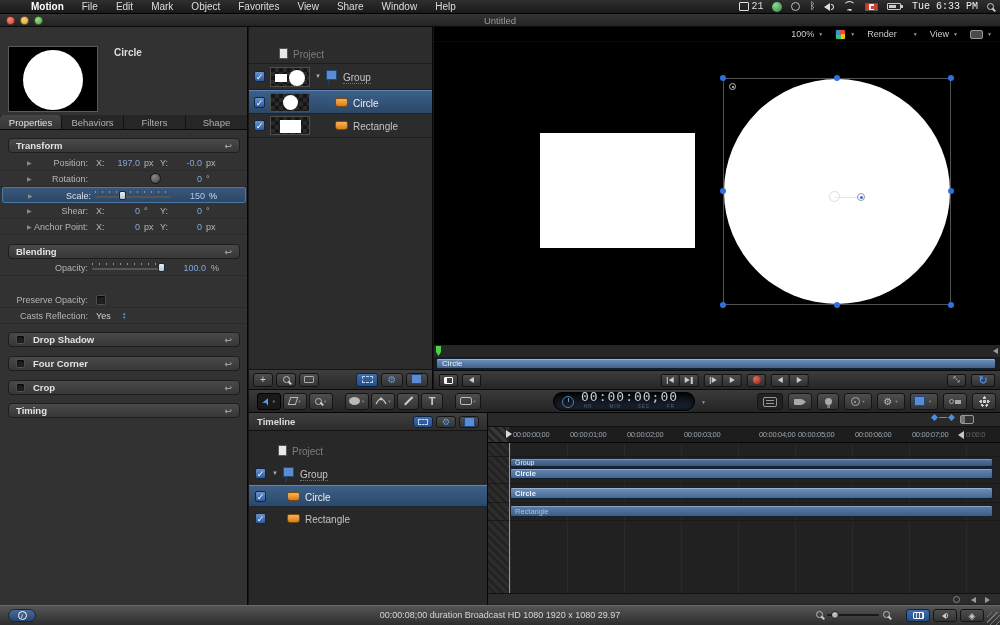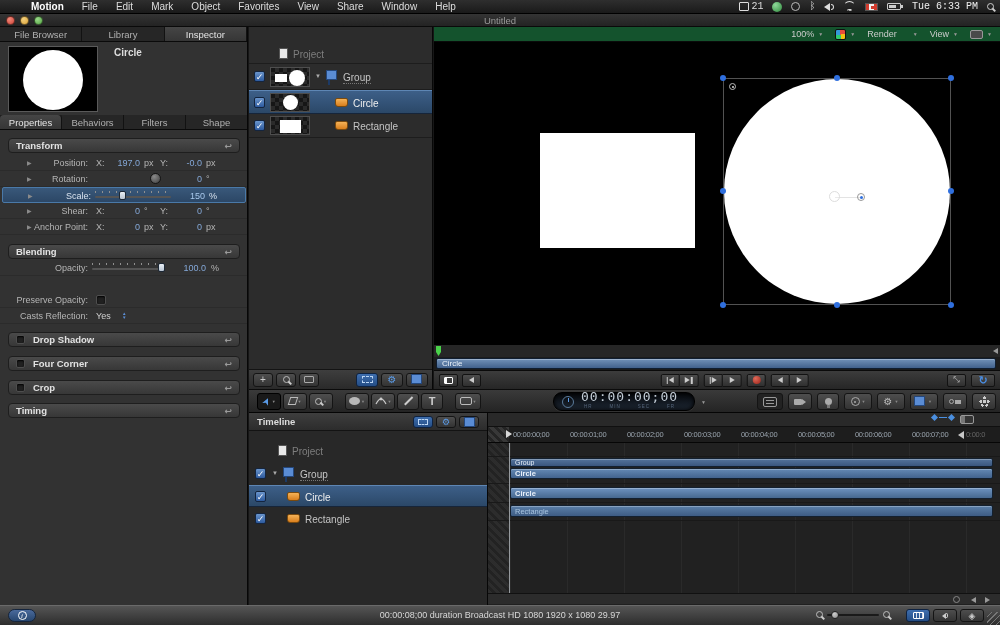--- a/index.html
+++ b/index.html
@@ -152,25 +152,20 @@
   </div>
 
   <div class="a titlebar">
     <span class="tl" style="left:6px;background:radial-gradient(circle at 35% 30%,#f08a7a,#d2453a)"></span>
     <span class="tl" style="left:20px;background:radial-gradient(circle at 35% 30%,#f2cf7e,#dda63a)"></span>
     <span class="tl" style="left:34px;background:radial-gradient(circle at 35% 30%,#9ad88a,#57a845)"></span>
     <div style="text-align:center;line-height:13px;color:#9a9a9a;font-size:9.5px">Untitled</div>
   </div>
 
   <div class="a inspector">
-    <div class="tabrow">
-      <div class="tab">File Browser</div>
-      <div class="tab">Library</div>
-      <div class="tab sel">Inspector</div>
-    </div>
 
     <div class="a" style="left:8px;top:19px;width:90px;height:66px;background:#000;border:1px solid #5a5a5a">
       <div class="a" style="left:14px;top:3px;width:60px;height:60px;border-radius:50%;background:#fff"></div>
     </div>
     <div class="a" style="left:114px;top:20px;font-weight:bold;color:#dedede;font-size:10px">Circle</div>
 
     <div class="a tabrow" style="left:0;top:88px;width:248px">
       <div class="tab sel" style="border-radius:4px 4px 0 0">Properties</div>
       <div class="tab">Behaviors</div>
       <div class="tab">Filters</div>
@@ -330,21 +325,21 @@
         <div class="gbtn" style="width:22px;color:#5a9be8">⚙</div>
         <div class="gbtn" style="width:22px">
             <span class="groupic" style="background:#5a9be8;border-color:#2d5a9e"></span>
           </div>
       </div>
     </div>
   </div>
 
   <div class="a canvasa">
 
-    <div style="height:15px;background:#14532d;border-bottom:1px solid #0a0a0a;display:flex;align-items:center;justify-content:flex-end;gap:12px;padding:0 8px;font-size:9px;color:#ccc">
+    <div style="height:15px;background:#000000;border-bottom:1px solid #0a0a0a;display:flex;align-items:center;justify-content:flex-end;gap:12px;padding:0 8px;font-size:9px;color:#ccc">
       <span class="flex" style="gap:4px">
           <span>100%</span>
           <span style="font-size:5px;color:#999">▼</span>
         </span>
       <span class="flex" style="gap:4px">
         <span style="width:11px;height:11px;border:1px solid #111;border-radius:2px;background:conic-gradient(#e74c3c 0 25%,#f1c40f 0 50%,#2ecc71 0 75%,#3498db 0)"></span>
         <span style="font-size:5px;color:#999">▼</span>
         </span>
       <span class="flex" style="gap:16px">
           <span>Render</span>
@@ -592,21 +587,21 @@
 
     </div>
 
     <div style="height:16px;background:#1d1d1d;border-bottom:1px solid #060606;position:relative;overflow:hidden">
       <div class="a hatch" style="left:0;top:0;width:21px;height:16px"></div>
       <span class="a" style="left:18px;top:3px;width:0;height:0;border-top:4px solid transparent;border-bottom:4px solid transparent;border-left:6px solid #d8d8d8"></span>
       <span class="ruler-lab" style="left:25px">00:00:00;00</span>
       <span class="ruler-lab" style="left:82px">00:00:01;00</span>
       <span class="ruler-lab" style="left:139px">00:00:02;00</span>
       <span class="ruler-lab" style="left:196px">00:00:03;00</span>
-      <span class="ruler-lab" style="left:253px">00:00:04;00</span>
+      <span class="ruler-lab" style="left:271px">00:00:04;00</span>
       <span class="ruler-lab" style="left:310px">00:00:05;00</span>
       <span class="ruler-lab" style="left:367px">00:00:06;00</span>
       <span class="ruler-lab" style="left:424px">00:00:07;00</span>
       <span class="a" style="left:470px;top:4px;width:0;height:0;border-top:4px solid transparent;border-bottom:4px solid transparent;border-right:6px solid #c8c8c8"></span>
       <span class="ruler-lab" style="left:478px;color:#666">0:00:0</span>
     </div>
 
     <div style="position:relative;height:150px;background:#212121;background-image:repeating-linear-gradient(90deg,#2a2a2a 0 1px,transparent 1px 57px);background-position:22px 0;overflow:hidden">
       <div class="a hatch" style="left:0;top:0;width:21px;height:100%;opacity:.5"></div>
       <div class="a" style="left:0;top:13px;width:100%;height:1px;background:#191919"></div>

